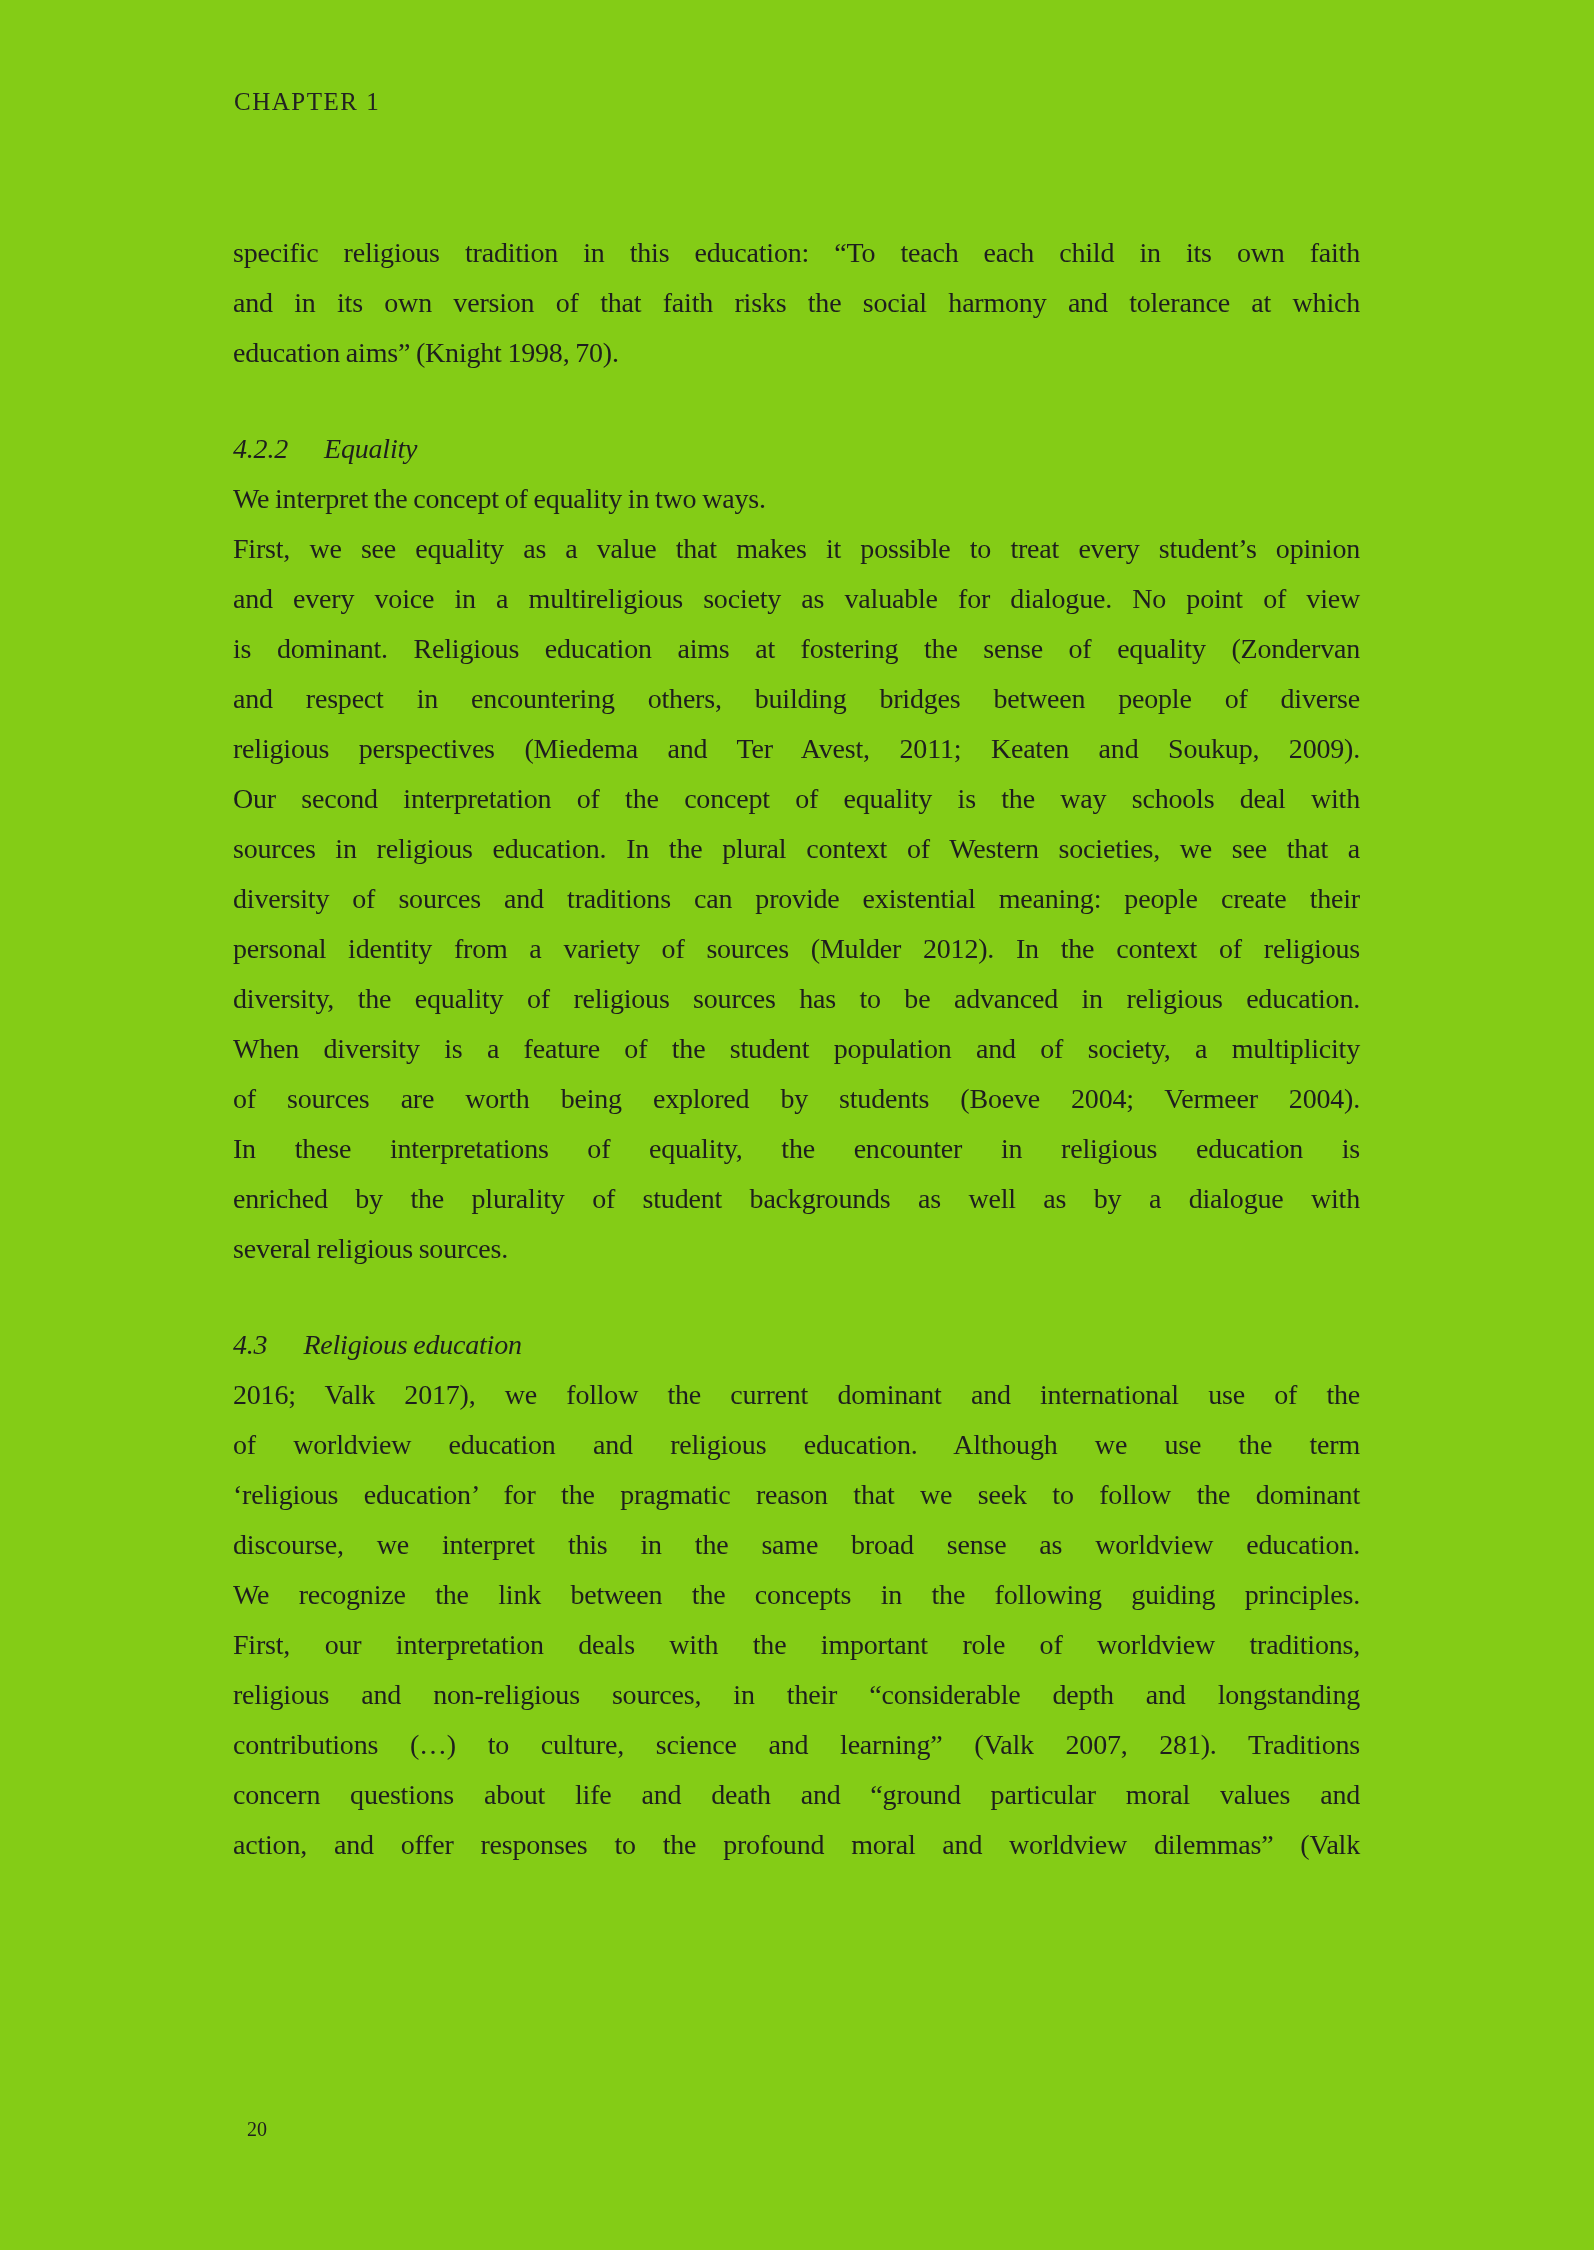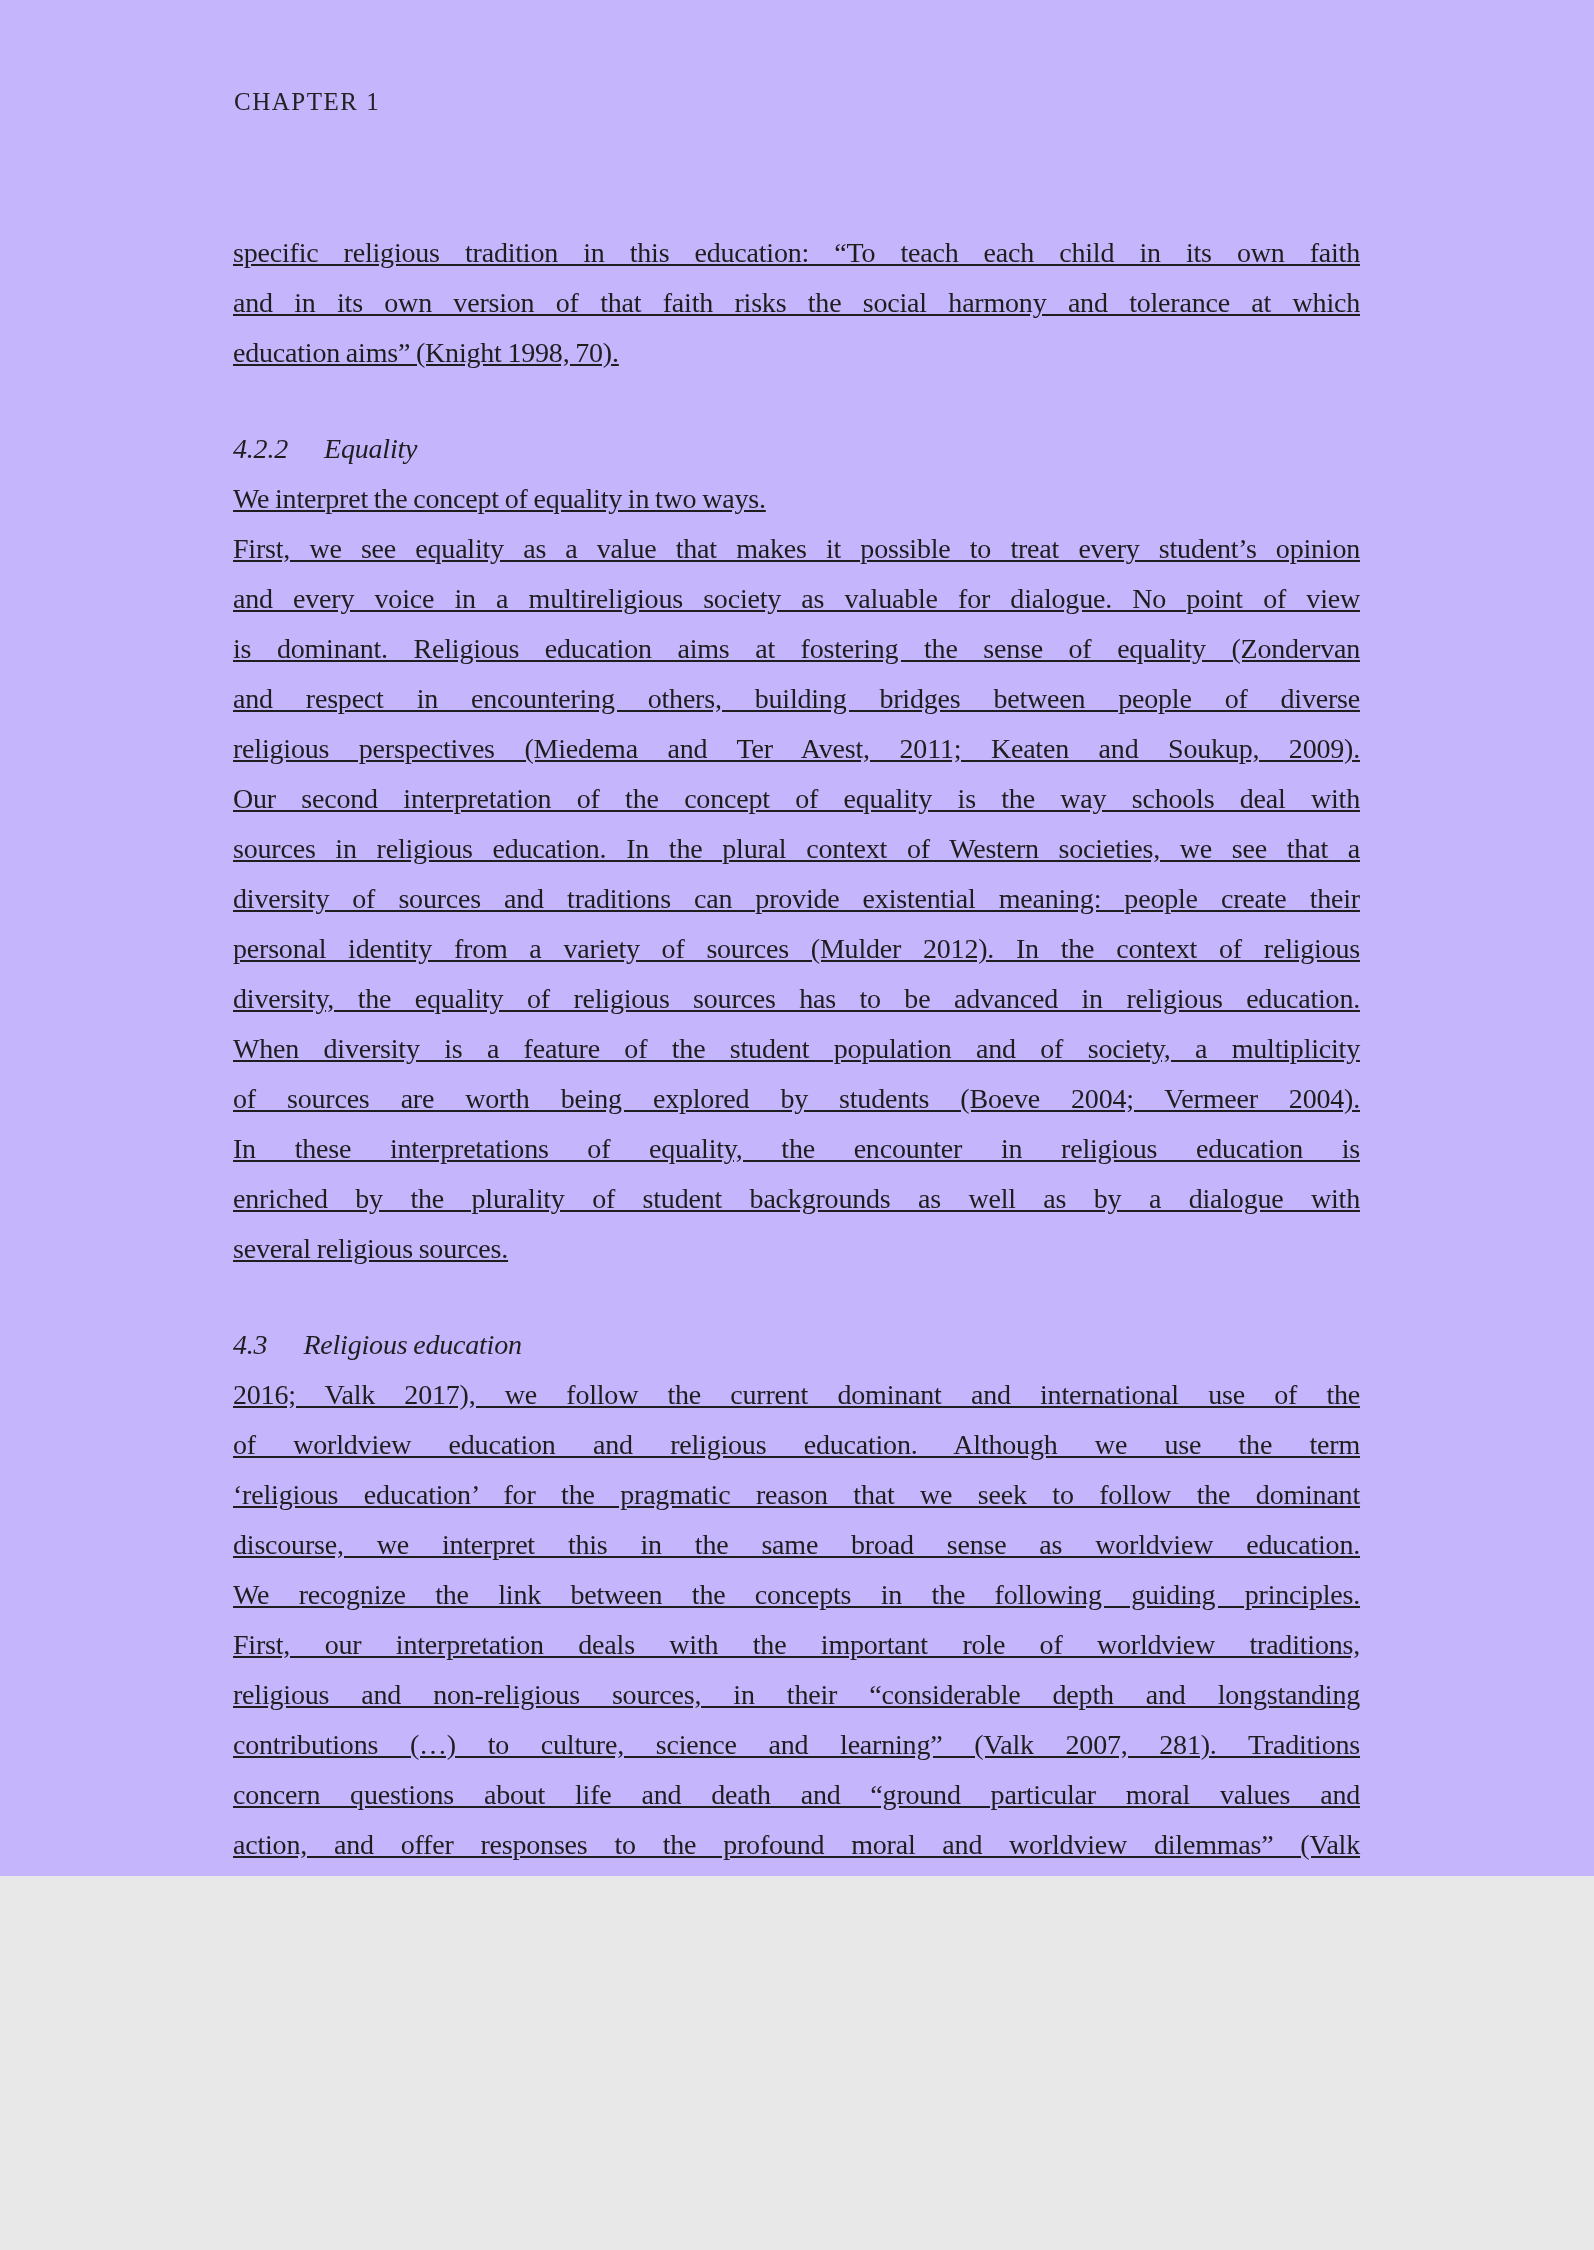--- a/index.html
+++ b/index.html
@@ -3,22 +3,22 @@
 <meta charset="utf-8">
 <style>
   html, body {
     margin: 0;
     padding: 0;
     background: #e8e8e8;
   }
   .page {
     position: relative;
     width: 1594px;
-    height: 1876px;
-    background: #c4b5fd;
+    height: 2250px;
+    background: #84cc16;
     font-family: "Liberation Serif", serif;
     color: #1e1e1e;
     overflow: hidden;
   }
   .running-header {
     position: absolute;
     left: 234px;
     top: 88px;
     font-size: 25px;
     letter-spacing: 1.5px;
@@ -27,21 +27,21 @@
   .content {
     position: absolute;
     left: 233px;
     top: 228px;
     width: 1127px;
     font-size: 28px;
     line-height: 50px;
     letter-spacing: -0.2px;
     word-spacing: -1px;
   }
-  .para { margin: 0; text-decoration: underline; }
+  .para { margin: 0; }
   .line {
     text-align: justify;
     text-align-last: justify;
     white-space: normal;
   }
   .line.last {
     text-align: left;
     text-align-last: left;
   }
   .heading {

